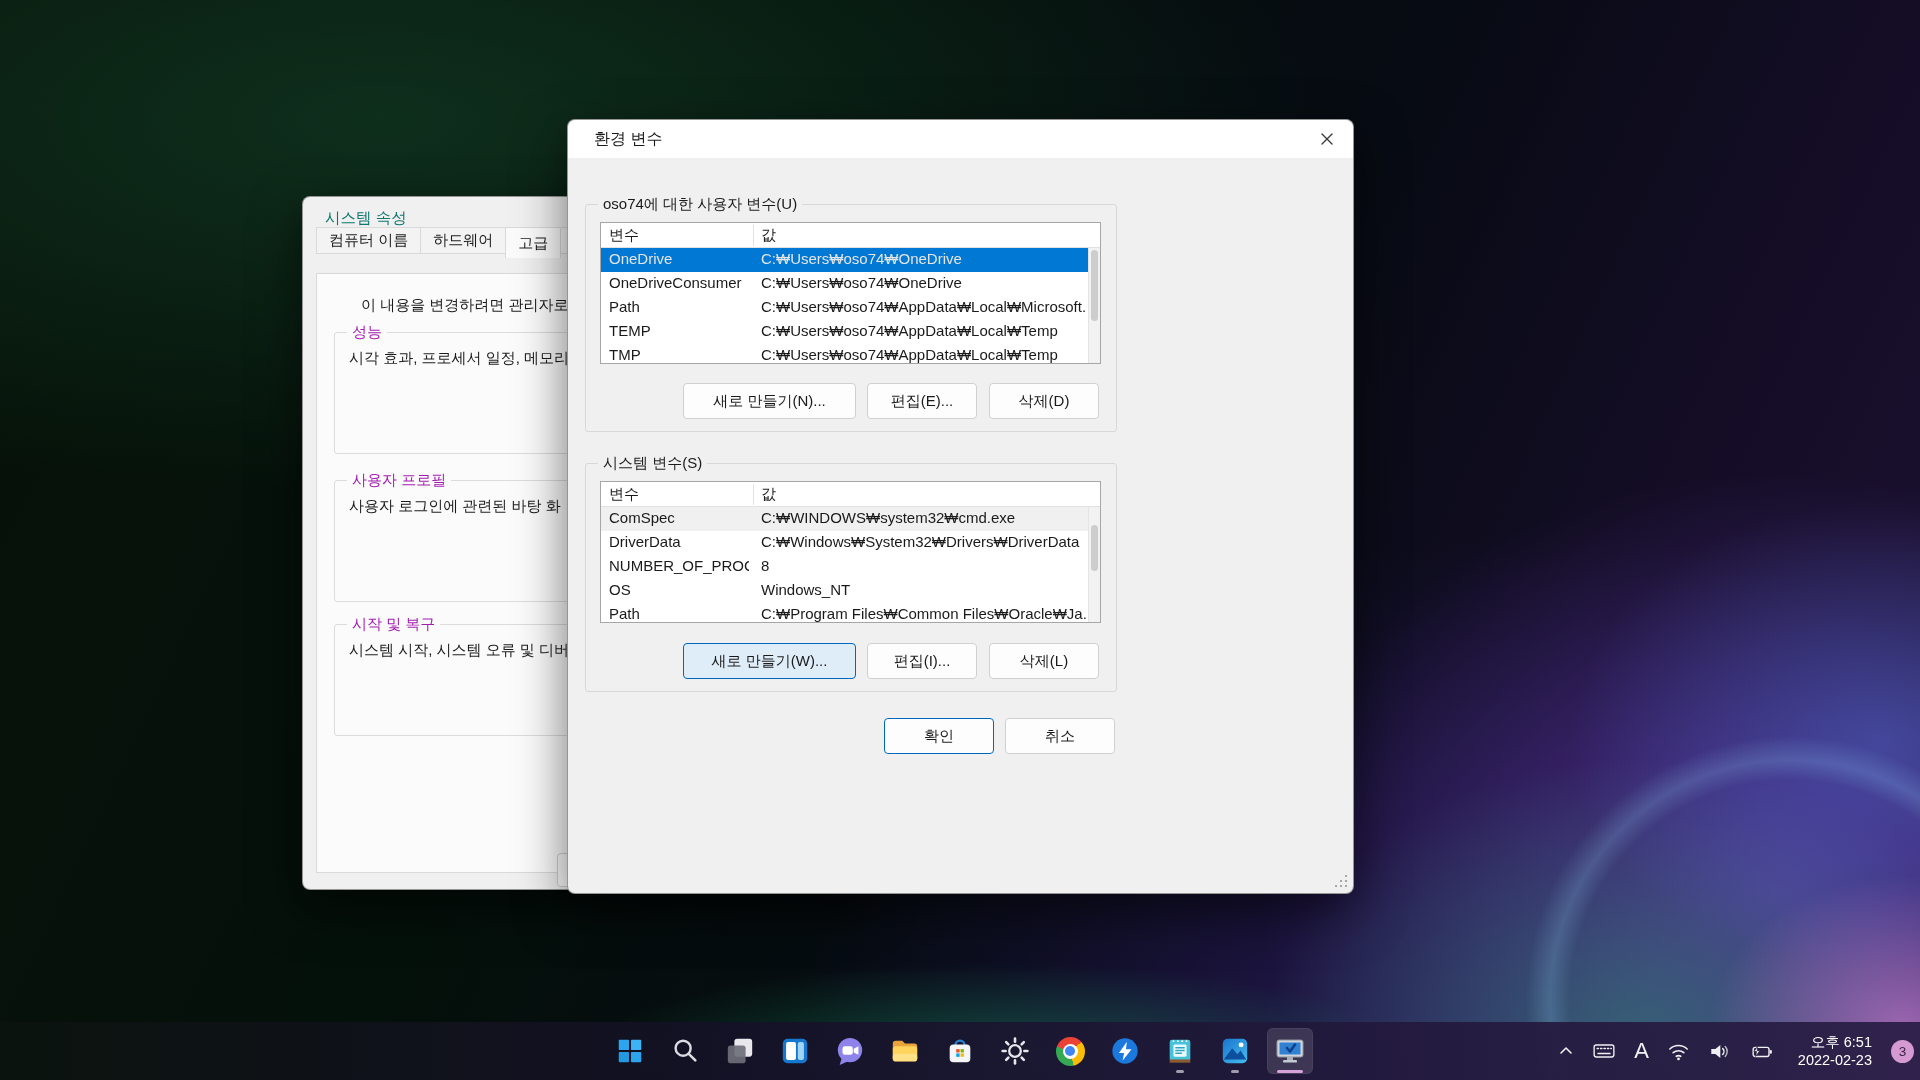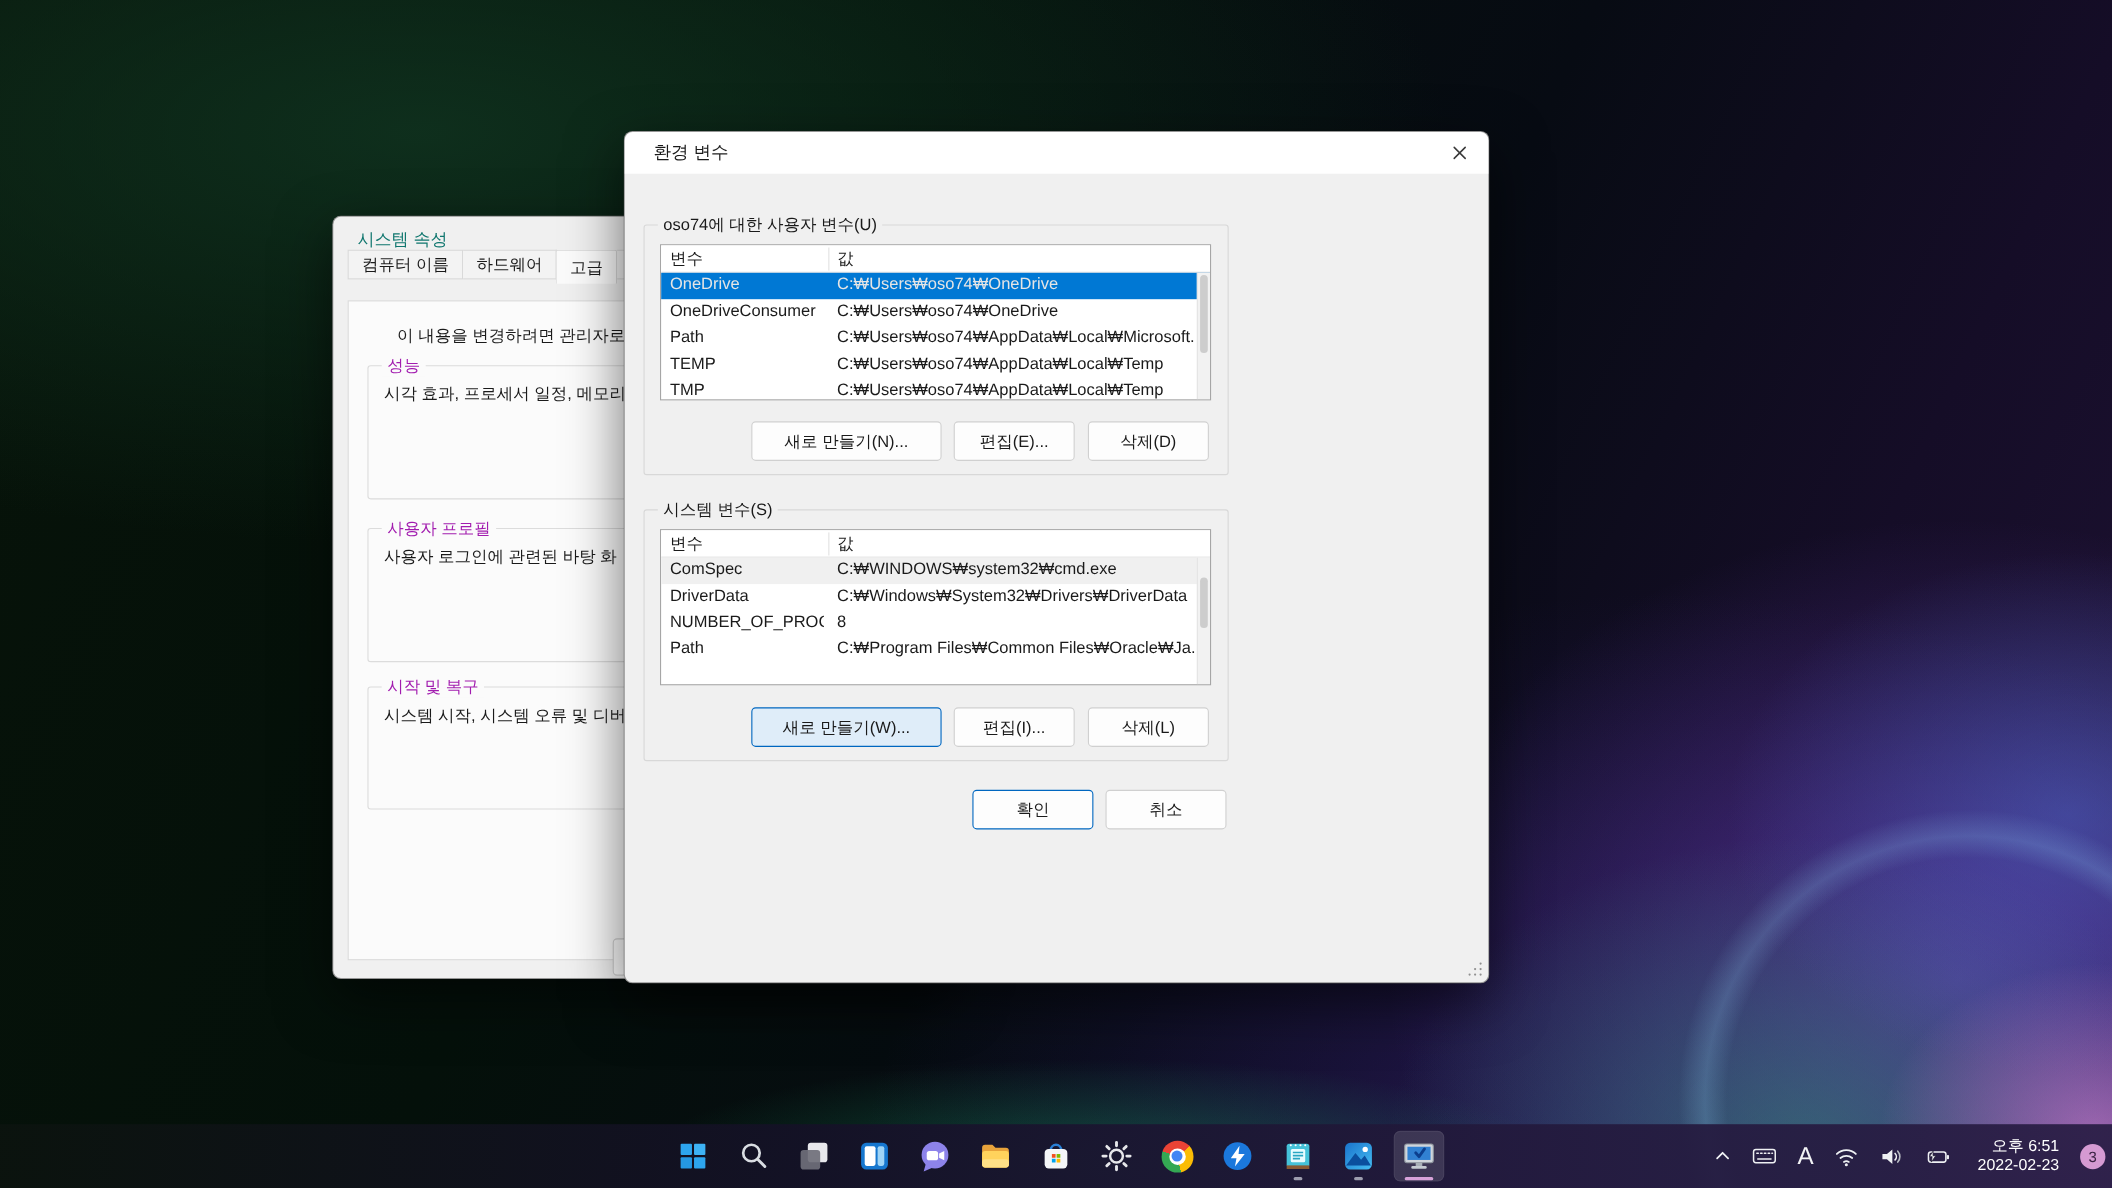--- a/index.html
+++ b/index.html
@@ -221,20 +221,24 @@
       </div>
       <div class="lrow">
         <span class="c-name">DriverData</span>
         <span class="c-value">C:₩Windows₩System32₩Drivers₩DriverData</span>
       </div>
       <div class="lrow">
         <span class="c-name">NUMBER_OF_PROC...</span>
         <span class="c-value">8</span>
       </div>
       <div class="lrow">
+        <span class="c-name">OS</span>
+        <span class="c-value">Windows_NT</span>
+      </div>
+      <div class="lrow">
         <span class="c-name">Path</span>
         <span class="c-value">C:₩Program Files₩Common Files₩Oracle₩Ja...</span>
       </div>
       <div class="vscroll">
         <div class="thumb" style="top:16%; height:40%;"></div>
       </div>
     </div>
   </div>
   <button class="btn focused" id="s-btn-new">새로 만들기(W)...</button>
   <button class="btn" id="s-btn-edit">편집(I)...</button>

